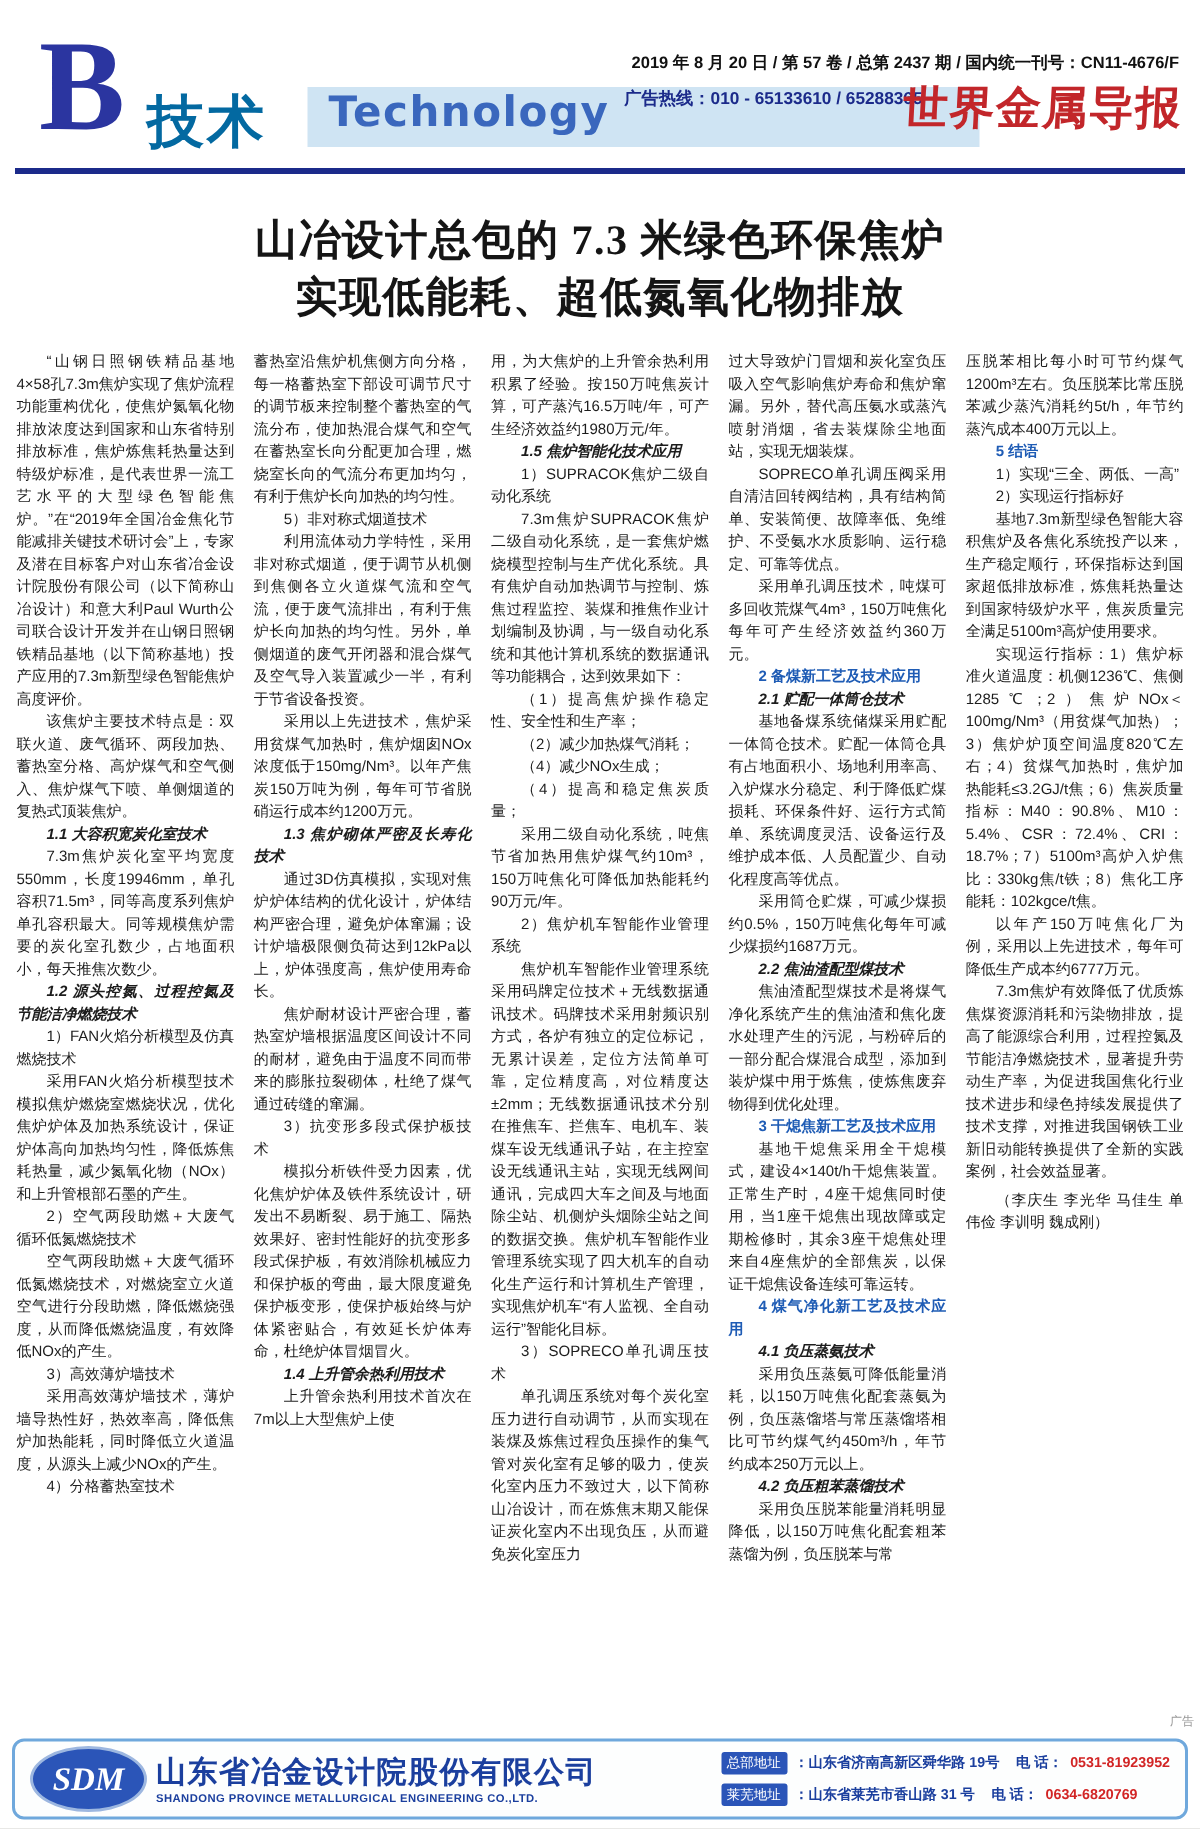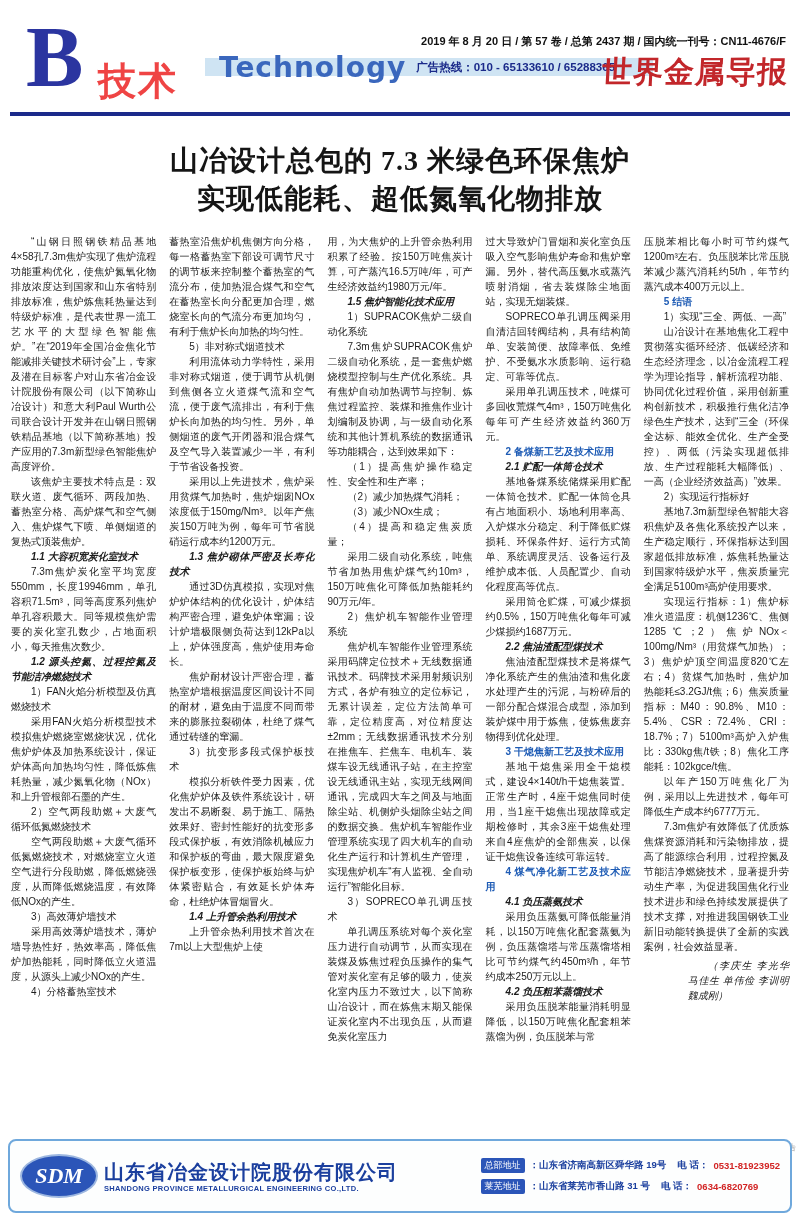--- a/index.html
+++ b/index.html
@@ -2,44 +2,44 @@
 <html><head>
 <meta charset="utf-8">
 <style>
   html,body{margin:0;padding:0;background:#d8d8d4;}
   .page{width:800px;height:1219px;margin:0 auto;background:#ffffff;position:relative;overflow:hidden;
         font-family:"Liberation Sans",sans-serif;color:#1c1c1c;}
   
   .header{position:relative;height:116px;}
   .section-letter{position:absolute;left:26px;top:14px;font-family:"Liberation Serif",serif;
         font-size:86px;font-weight:bold;color:#2b35a0;line-height:1;}
-  .section-name{position:absolute;left:98px;top:56px;font-size:38px;font-weight:900;color:#ef4444;letter-spacing:2px;}
-  .tech-band{position:absolute;left:205px;top:58px;width:448px;height:18px;background:#cfe4f3;
-        display:flex;align-items:center;padding-left:14px;box-sizing:border-box;}
+  .section-name{position:absolute;left:98px;top:56px;font-size:38px;font-weight:900;color:#0369a1;letter-spacing:2px;}
+  .tech-band{position:absolute;left:205px;top:58px;width:448px;height:40px;background:#cfe4f3;
+        display:flex;align-items:flex-start;padding-left:14px;box-sizing:border-box;}
   .tech-word{font-size:28px;font-weight:bold;color:#3a67bd;letter-spacing:1px;font-family:"DejaVu Sans",sans-serif;}
   .hotline{font-size:11.5px;font-weight:bold;color:#1b2a8a;margin-left:10px;white-space:nowrap;}
   .issue-line{position:absolute;right:14px;top:34px;font-size:11px;font-weight:bold;color:#111;}
   .masthead{position:absolute;right:12px;top:52px;font-size:30px;font-weight:900;color:#c2262a;
         font-family:"Liberation Serif",serif;letter-spacing:1px;transform:skewX(-3deg);}
   .header-rule{position:absolute;left:10px;right:10px;bottom:0;height:4px;background:#1b2a8a;}
   
   .title{margin:26px 18px 16px;text-align:center;font-family:"Liberation Serif",serif;
         font-weight:900;font-size:28px;line-height:1.35;color:#151515;letter-spacing:1px;}
   
   .columns{display:flex;gap:13px;padding:0 11px;height:892px;overflow:hidden;}
   .col{flex:1;min-width:0;font-size:10px;line-height:15px;text-align:justify;}
   .blk{margin:0;}
   .blk.p,.blk.hb,.blk.hs,.blk.by{text-indent:2em;}
   .blk.pc{text-indent:0;}
   .blk.hb{color:#1f5cb5;font-weight:bold;}
   .blk.hs{font-weight:bold;font-style:italic;}
-  .blk.by{font-style:italic;margin-top:4px;margin-left:44px;}
+  .blk.by{margin-top:4px;}
   
   .ad-mark{position:absolute;right:4px;bottom:66px;font-size:8px;color:#999;}
-  .footer{position:absolute;left:8px;right:8px;bottom:6px;height:74px;border:2px solid #6fa8dc;
+  .footer{position:absolute;left:8px;right:8px;bottom:6px;height:54px;border:2px solid #6fa8dc;
         border-radius:8px;display:flex;align-items:center;padding:0 10px;box-sizing:border-box;background:#fdfefe;}
   .sdm-ellipse{width:74px;height:40px;border-radius:50%;background:#2b55b8;color:#fff;display:flex;
         align-items:center;justify-content:center;font-weight:bold;font-style:italic;font-size:22px;
         border:2px solid #9db7e0;flex:0 0 auto;font-family:"Liberation Serif",serif;}
   .company{margin-left:6px;}
   .company-cn{color:#1b3f9e;font-weight:900;font-size:20px;letter-spacing:1px;line-height:1.2;}
   .company-en{color:#1b3f9e;font-size:7.5px;font-weight:bold;letter-spacing:.3px;}
   .footer-right{margin-left:auto;display:flex;flex-direction:column;gap:6px;font-size:9.5px;white-space:nowrap;justify-content:center;}
   .addr-row{display:flex;align-items:center;gap:5px;}
   .addr-tag{background:#2b55b8;color:#fff;padding:1px 4px;font-size:9px;border-radius:2px;flex:0 0 auto;}
@@ -97,21 +97,21 @@
         <div class="blk hs">1.4 上升管余热利用技术</div>
         <div class="blk p">上升管余热利用技术首次在7m以上大型焦炉上使</div>
       </div>
     <div class="col">
         <div class="blk pc">用，为大焦炉的上升管余热利用积累了经验。按150万吨焦炭计算，可产蒸汽16.5万吨/年，可产生经济效益约1980万元/年。</div>
         <div class="blk hs">1.5 焦炉智能化技术应用</div>
         <div class="blk p">1）SUPRACOK焦炉二级自动化系统</div>
         <div class="blk p">7.3m焦炉SUPRACOK焦炉二级自动化系统，是一套焦炉燃烧模型控制与生产优化系统。具有焦炉自动加热调节与控制、炼焦过程监控、装煤和推焦作业计划编制及协调，与一级自动化系统和其他计算机系统的数据通讯等功能耦合，达到效果如下：</div>
         <div class="blk p">（1）提高焦炉操作稳定性、安全性和生产率；</div>
         <div class="blk p">（2）减少加热煤气消耗；</div>
-        <div class="blk p">（3）减少NOx生成；</div>
+        <div class="blk p">（4）减少NOx生成；</div>
         <div class="blk p">（4）提高和稳定焦炭质量；</div>
         <div class="blk p">采用二级自动化系统，吨焦节省加热用焦炉煤气约10m³，150万吨焦化可降低加热能耗约90万元/年。</div>
         <div class="blk p">2）焦炉机车智能作业管理系统</div>
         <div class="blk p">焦炉机车智能作业管理系统采用码牌定位技术＋无线数据通讯技术。码牌技术采用射频识别方式，各炉有独立的定位标记，无累计误差，定位方法简单可靠，定位精度高，对位精度达±2mm；无线数据通讯技术分别在推焦车、拦焦车、电机车、装煤车设无线通讯子站，在主控室设无线通讯主站，实现无线网间通讯，完成四大车之间及与地面除尘站、机侧炉头烟除尘站之间的数据交换。焦炉机车智能作业管理系统实现了四大机车的自动化生产运行和计算机生产管理，实现焦炉机车“有人监视、全自动运行”智能化目标。</div>
         <div class="blk p">3）SOPRECO单孔调压技术</div>
         <div class="blk p">单孔调压系统对每个炭化室压力进行自动调节，从而实现在装煤及炼焦过程负压操作的集气管对炭化室有足够的吸力，使炭化室内压力不致过大，以下简称山冶设计，而在炼焦末期又能保证炭化室内不出现负压，从而避免炭化室压力</div>
       </div>
     <div class="col">
         <div class="blk pc">过大导致炉门冒烟和炭化室负压吸入空气影响焦炉寿命和焦炉窜漏。另外，替代高压氨水或蒸汽喷射消烟，省去装煤除尘地面站，实现无烟装煤。</div>
         <div class="blk p">SOPRECO单孔调压阀采用自清洁回转阀结构，具有结构简单、安装简便、故障率低、免维护、不受氨水水质影响、运行稳定、可靠等优点。</div>
@@ -127,21 +127,20 @@
         <div class="blk hb">4 煤气净化新工艺及技术应用</div>
         <div class="blk hs">4.1 负压蒸氨技术</div>
         <div class="blk p">采用负压蒸氨可降低能量消耗，以150万吨焦化配套蒸氨为例，负压蒸馏塔与常压蒸馏塔相比可节约煤气约450m³/h，年节约成本250万元以上。</div>
         <div class="blk hs">4.2 负压粗苯蒸馏技术</div>
         <div class="blk p">采用负压脱苯能量消耗明显降低，以150万吨焦化配套粗苯蒸馏为例，负压脱苯与常</div>
       </div>
     <div class="col">
         <div class="blk pc">压脱苯相比每小时可节约煤气1200m³左右。负压脱苯比常压脱苯减少蒸汽消耗约5t/h，年节约蒸汽成本400万元以上。</div>
         <div class="blk hb">5 结语</div>
         <div class="blk p">1）实现“三全、两低、一高”</div>
-        <div class="blk p">山冶设计在基地焦化工程中贯彻落实循环经济、低碳经济和生态经济理念，以冶金流程工程学为理论指导，解析流程功能、协同优化过程价值，采用创新重构创新技术，积极推行焦化洁净绿色生产技术，达到“三全（环保全达标、能效全优化、生产全受控）、两低（污染实现超低排放、生产过程能耗大幅降低）、一高（企业经济效益高）”效果。</div>
         <div class="blk p">2）实现运行指标好</div>
         <div class="blk p">基地7.3m新型绿色智能大容积焦炉及各焦化系统投产以来，生产稳定顺行，环保指标达到国家超低排放标准，炼焦耗热量达到国家特级炉水平，焦炭质量完全满足5100m³高炉使用要求。</div>
         <div class="blk p">实现运行指标：1）焦炉标准火道温度：机侧1236℃、焦侧1285℃；2）焦炉NOx＜100mg/Nm³（用贫煤气加热）；3）焦炉炉顶空间温度820℃左右；4）贫煤气加热时，焦炉加热能耗≤3.2GJ/t焦；6）焦炭质量指标：M40：90.8%、M10：5.4%、CSR：72.4%、CRI：18.7%；7）5100m³高炉入炉焦比：330kg焦/t铁；8）焦化工序能耗：102kgce/t焦。</div>
         <div class="blk p">以年产150万吨焦化厂为例，采用以上先进技术，每年可降低生产成本约6777万元。</div>
         <div class="blk p">7.3m焦炉有效降低了优质炼焦煤资源消耗和污染物排放，提高了能源综合利用，过程控氮及节能洁净燃烧技术，显著提升劳动生产率，为促进我国焦化行业技术进步和绿色持续发展提供了技术支撑，对推进我国钢铁工业新旧动能转换提供了全新的实践案例，社会效益显著。</div>
         <div class="blk by">（李庆生 李光华 马佳生 单伟俭 李训明 魏成刚）</div>
       </div>
   </div>
 
   <div class="ad-mark">广告</div>

